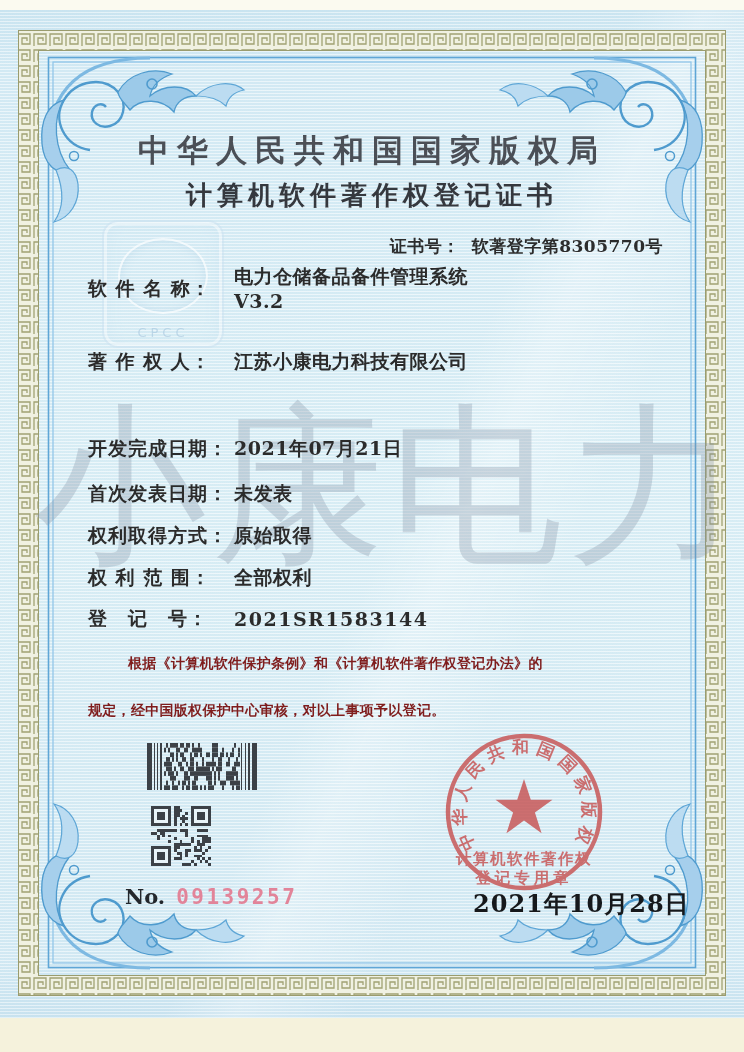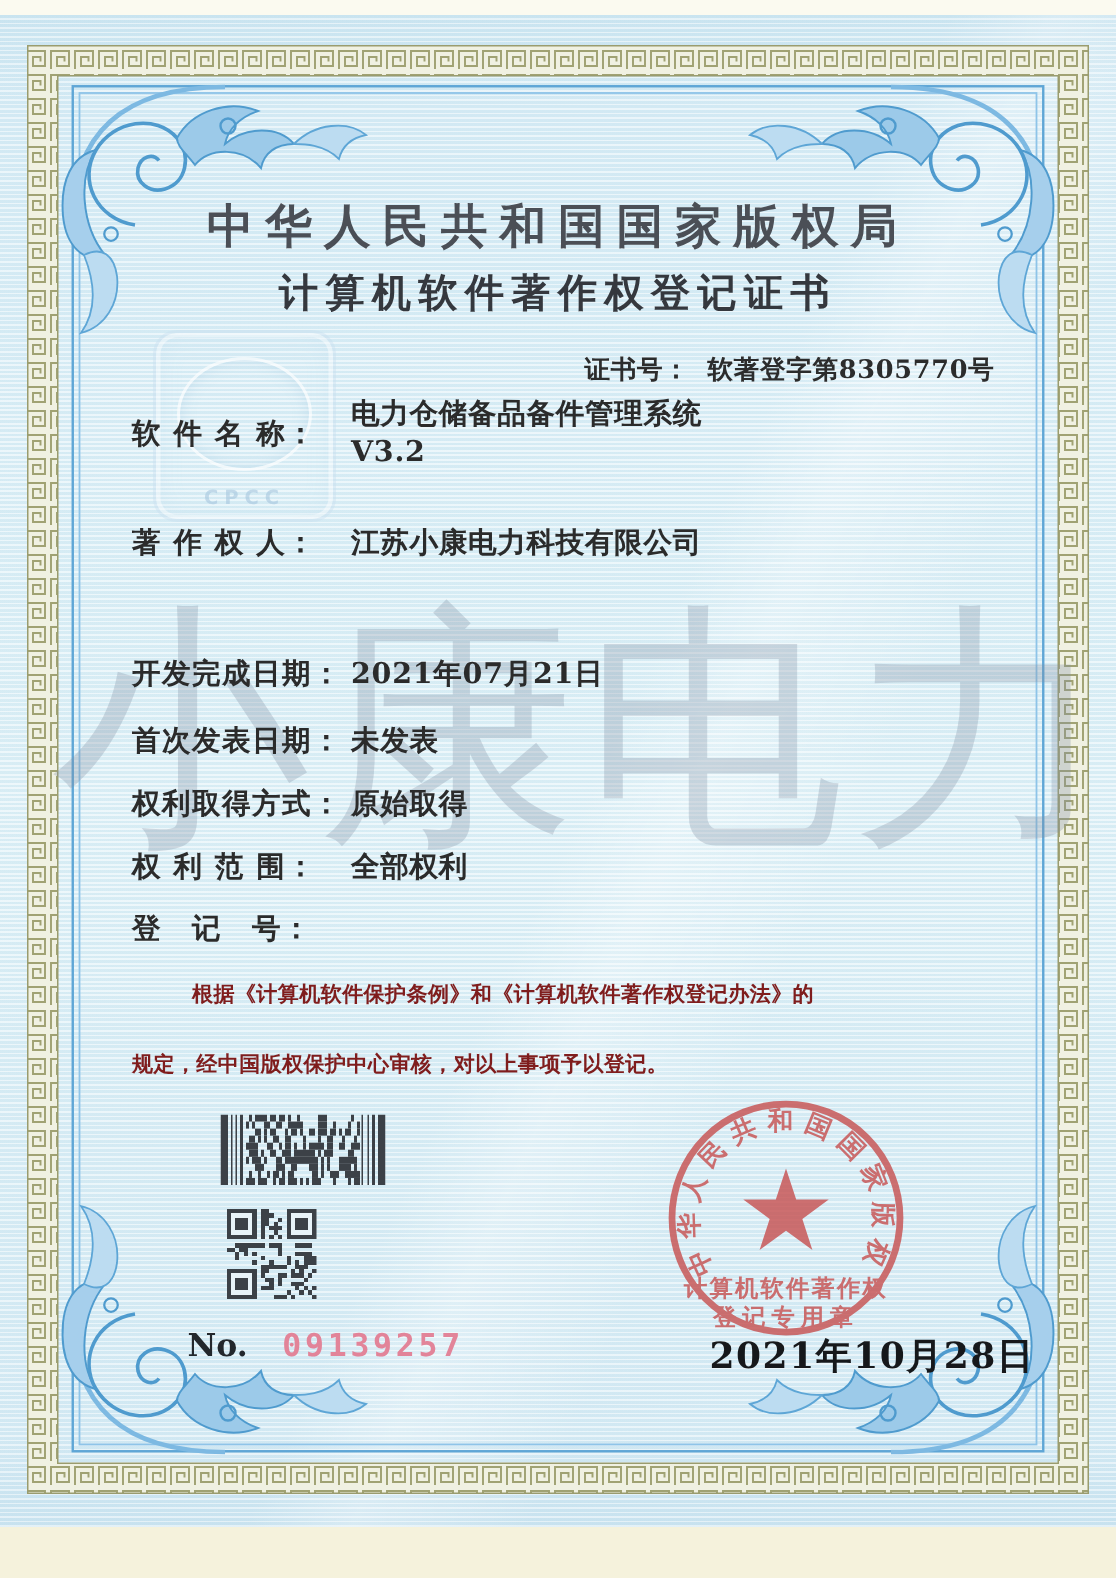--- a/index.html
+++ b/index.html
@@ -31,21 +31,21 @@
     opacity:.8;
   }
   .emboss .globe{
     position:absolute;left:14px;top:16px;width:86px;height:72px;border-radius:50%;
     border:2px solid rgba(255,255,255,.8);
     box-shadow:inset 0 0 10px rgba(170,205,228,.5);
   }
   .emboss .cpcc{
     position:absolute;left:0;right:0;bottom:6px;text-align:center;
     font-size:13px;letter-spacing:4px;color:rgba(165,198,222,.75);
-    font-family:"DejaVu Sans","Liberation Sans",sans-serif;font-weight:bold;
+    font-family:"DejaVu Sans","Liberation Sans",sans-serif;font-weight:normal;
   }
   .authority{
     position:absolute;left:0;top:130px;width:744px;text-align:center;
     font-size:31px;font-weight:700;letter-spacing:8px;color:#4b4f56;
   }
   .cert-title{
     position:absolute;left:0;top:178px;width:744px;text-align:center;
     font-size:26px;font-weight:700;letter-spacing:5px;color:#35383e;
   }
   .certno{
@@ -66,21 +66,20 @@
   }
   .statement .s1{display:block;text-indent:40px;}
   .statement .s2{display:block;}
   .barcode{position:absolute;left:147px;top:743px;}
   .qr{position:absolute;left:151px;top:806px;}
   .serial{position:absolute;left:125px;top:884px;display:flex;align-items:baseline;gap:11px;}
   .serial .no{font-size:21px;color:#23272c;font-weight:600;}
   .serial .num{
     font-size:21px;color:#e28499;letter-spacing:2.5px;font-weight:600;
     font-family:"DejaVu Sans Mono","Liberation Mono",monospace;
-    margin-left:12px;
   }
   .seal-svg{position:absolute;left:404px;top:712px;}
   .issue-date{
     position:absolute;left:473px;top:888px;
     font-size:24px;font-weight:700;color:#16181b;letter-spacing:1px;
   }
 </style>
 </head>
 <body>
 
@@ -164,20 +163,21 @@
   <span class="val">原始取得</span>
 </div>
 
 <div class="row" style="top:565px">
   <span class="lbl">权 利 范 围：</span>
   <span class="val">全部权利</span>
 </div>
 
 <div class="row" style="top:606px">
   <span class="lbl">登　记　号：</span>
+  <span class="val" style="letter-spacing:1.5px">2021SR1583144</span>
 </div>
 
 <div class="statement">
   <span class="s1">根据《计算机软件保护条例》和《计算机软件著作权登记办法》的</span>
   <span class="s2">规定，经中国版权保护中心审核，对以上事项予以登记。</span>
 </div>
 
 <svg id="pdf417" class="barcode" width="110" height="47" viewBox="0 0 110 47">
     <rect x="0" y="0" width="5" height="47" fill="#3c4147"></rect>
     <rect x="7" y="0" width="1" height="47" fill="#3c4147"></rect>

